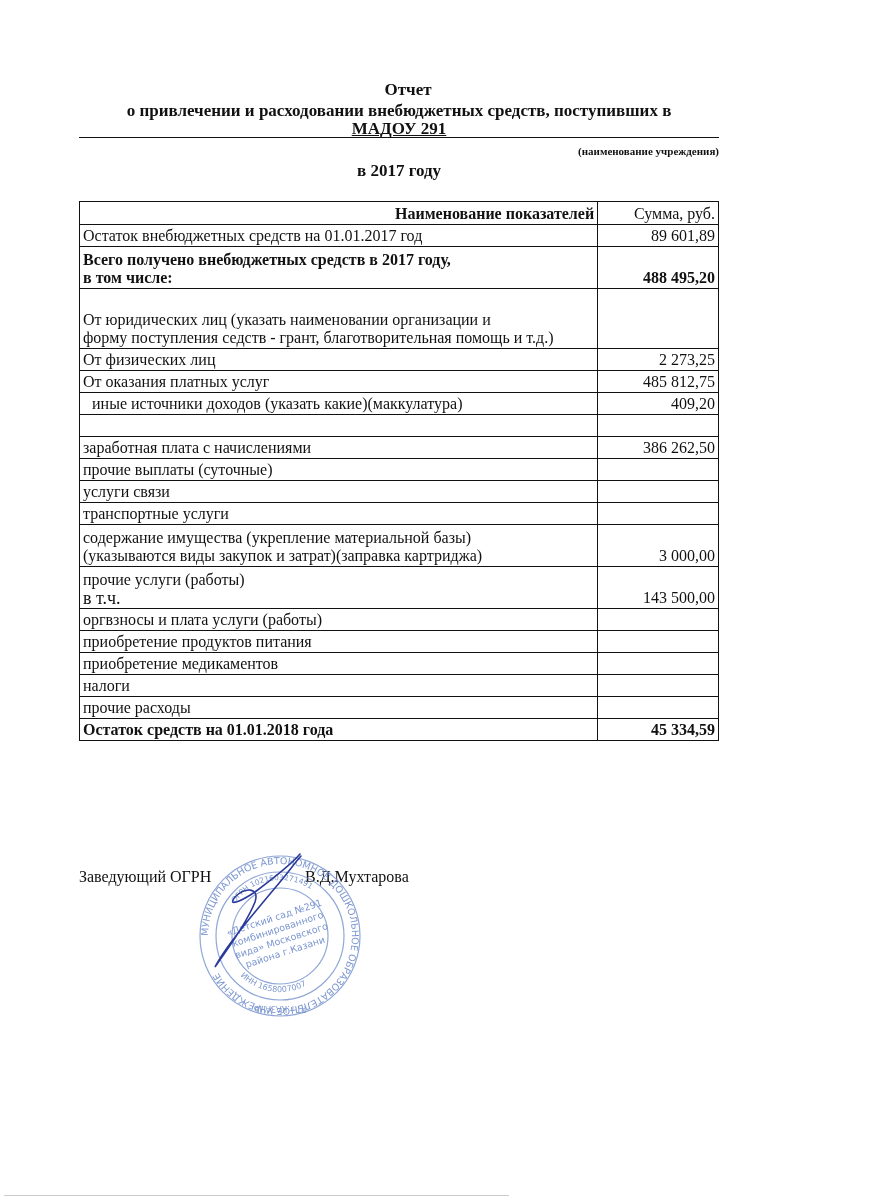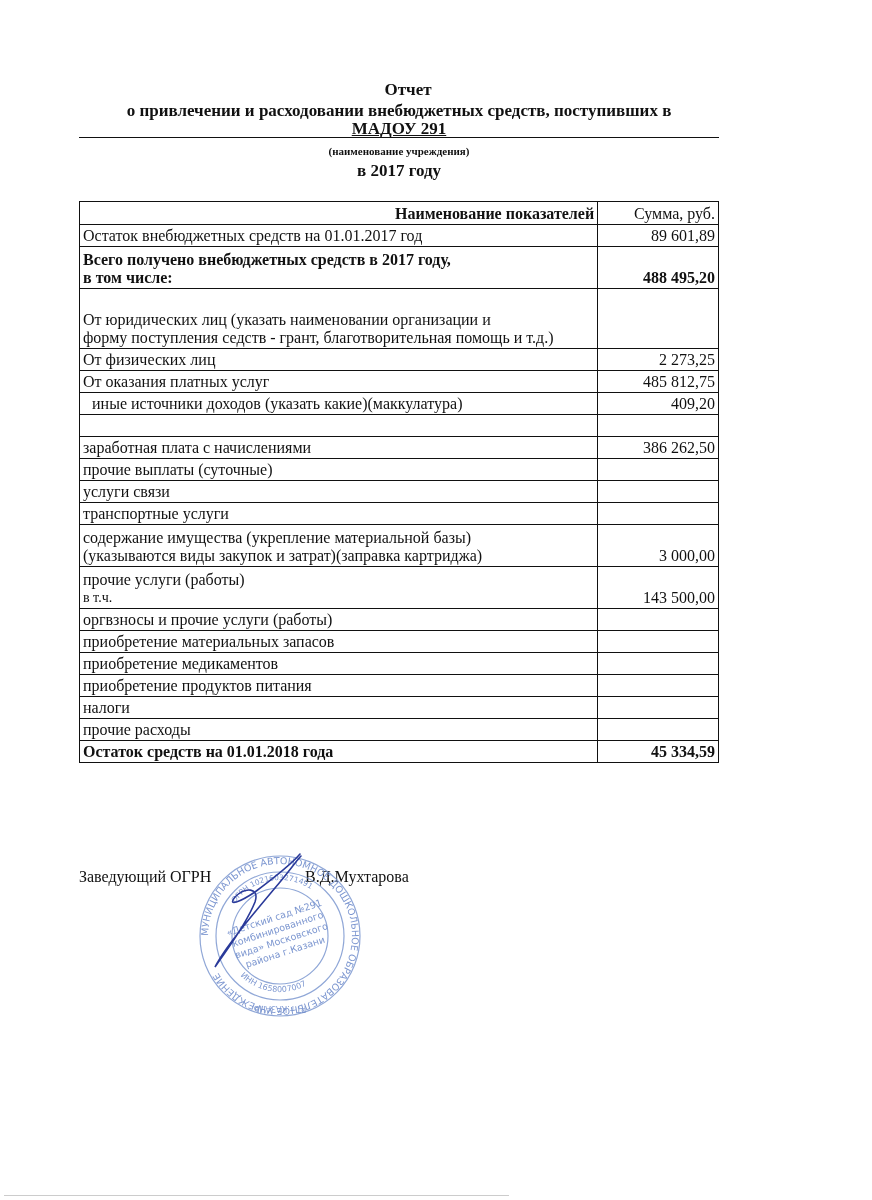--- a/index.html
+++ b/index.html
@@ -4,21 +4,21 @@
 <style>
   html, body { margin: 0; padding: 0; background: #ffffff; }
   body { width: 872px; height: 1200px; position: relative; overflow: hidden;
          font-family: "Liberation Serif", "DejaVu Serif", serif; color: #111; }
   .title { position: absolute; left: 0; width: 816px; text-align: center; font-weight: bold; }
   #t1 { top: 80px; font-size: 17px; }
   #t2 { top: 101px; font-size: 17px; left: 79px; width: 640px; }
   #t3 { top: 119px; font-size: 17px; left: 79px; width: 640px; }
   #t3 span { text-decoration: underline; }
   .hrule { position: absolute; left: 79px; width: 640px; top: 137px; height: 0; border-top: 1.5px solid #111; }
-  #t4 { top: 145px; font-size: 11px; left: 79px; width: 640px; }
+  #t4 { top: 145px; font-size: 11px; left: 79px; width: 640px; text-align: right; }
   #t5 { top: 161px; font-size: 17px; left: 79px; width: 640px; }
 
   table.rep { position: absolute; left: 79px; top: 201px; width: 640px;
               border-collapse: collapse; font-size: 16px; line-height: 18px; }
   table.rep td, table.rep th { border: 1.3px solid #111; padding: 1px 3px 1px 3px; vertical-align: bottom; }
   table.rep th { font-weight: bold; text-align: right; height: 20px; }
   table.rep th.sum { font-weight: normal; }
   table.rep td.v { text-align: right; width: 115px; white-space: nowrap; }
   table.rep td.l { width: 513px; }
   tr.bold td { font-weight: bold; }
@@ -102,38 +102,34 @@
   <tr class="r2">
     <td class="l">
           <span class="linebreak">содержание имущества (укрепление материальной базы)</span>
           <span class="linebreak">(указываются виды закупок и затрат)(заправка картриджа)</span>
         </td>
     <td class="v">3 000,00</td>
   </tr>
   <tr class="r2">
     <td class="l">
           <span class="linebreak">прочие услуги (работы)</span>
-          <span class="linebreak" style="font-size:14px">в т.ч.</span>
+          <span class="linebreak" style="font-size:18px">в т.ч.</span>
         </td>
     <td class="v">143 500,00</td>
   </tr>
   <tr class="r1">
-    <td class="l">оргвзносы и прочие услуги (работы)</td>
+    <td class="l">оргвзносы и плата услуги (работы)</td>
     <td class="v"></td>
   </tr>
   <tr class="r1">
-    <td class="l">приобретение материальных запасов</td>
+    <td class="l">приобретение продуктов питания</td>
     <td class="v"></td>
   </tr>
   <tr class="r1">
     <td class="l">приобретение медикаментов</td>
-    <td class="v"></td>
-  </tr>
-  <tr class="r1">
-    <td class="l">приобретение продуктов питания</td>
     <td class="v"></td>
   </tr>
   <tr class="r1">
     <td class="l">налоги</td>
     <td class="v"></td>
   </tr>
   <tr class="r1">
     <td class="l">прочие расходы</td>
     <td class="v"></td>
   </tr>

